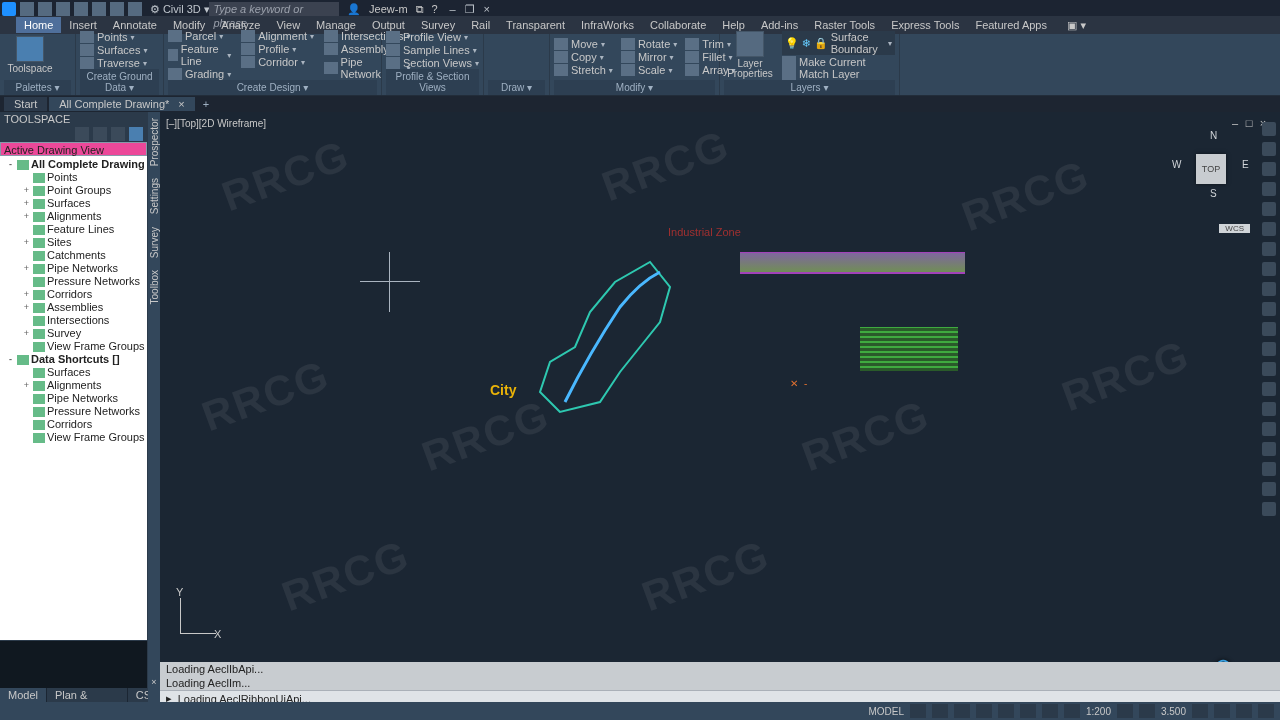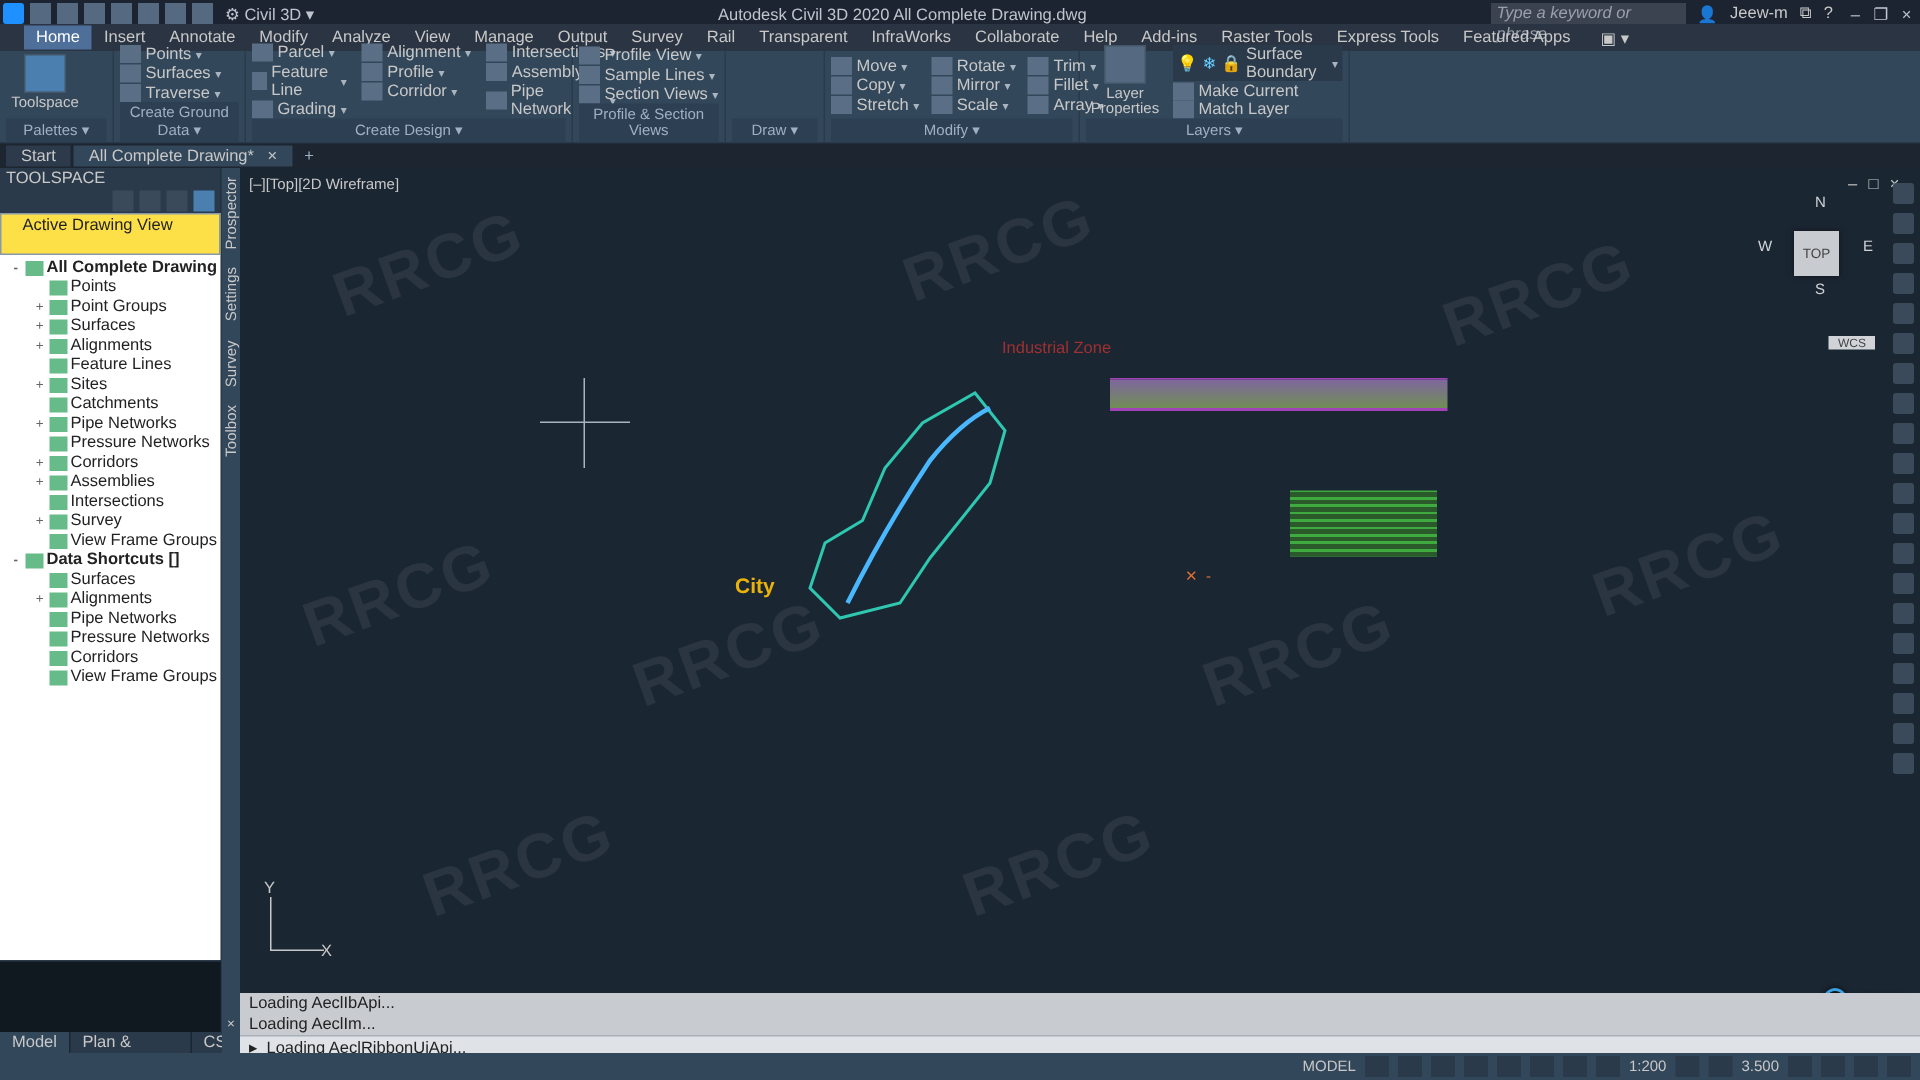--- a/index.html
+++ b/index.html
@@ -37,21 +37,21 @@
   .doctabs .tab { background:#2c3a4b; padding:1px 10px; margin-right:2px; color:#c8c8c8; }
   .doctabs .tab.active { background:#33475b; }
   .doctabs .plus { padding:0 6px; color:#9fb0c2; }
 
   
   .workarea { position:absolute; top:112px; bottom:18px; left:0; right:0; display:flex; }
   .toolspace { width:148px; background:#101820; border-right:1px solid #2b3a4a; display:flex; flex-direction:column; }
   .ts-title { background:#2b3a4a; color:#c8c8c8; height:14px; line-height:14px; padding-left:4px; }
   .ts-tools { height:16px; background:#2b3a4a; display:flex; justify-content:flex-end; gap:4px; padding-right:4px; align-items:center; }
   .ts-tools span { width:14px; height:14px; background:#3b4a5a; display:inline-block; }
-  .ts-combo { height:28px; background:#fde047; color:#222; padding:0 14px; line-height:15px; border:1px solid #8899aa; }
+  .ts-combo { height:14px; background:#ec4899; color:#222; padding:0 3px; line-height:15px; border:1px solid #8899aa; }
   .ts-tree { flex:1; overflow:auto; background:#fff; color:#222; padding:2px 0; }
   .ts-tree .node { padding:0 2px 0 6px; white-space:nowrap; line-height:13px; display:flex; align-items:center; gap:2px; }
   .ts-tree .node .exp { width:9px; display:inline-block; text-align:center; color:#666; font-size:9px; }
   .ts-tree .node .nicon { width:12px; height:10px; background:#6b8; display:inline-block; }
   .ts-tree .node.bold { font-weight:bold; }
   .ts-tree .ind1 { padding-left:22px; }
   .ts-bottom { height:62px; background:#101820; border-top:1px solid #2b3a4a; }
 
   
   .siderail { width:12px; background:#33475b; display:flex; flex-direction:column; align-items:center; }
@@ -119,21 +119,20 @@
     <span style="background:#1e90ff;border-radius:2px"></span>
     <span style="background:#556a80"></span>
     <span style="background:#556a80"></span>
     <span style="background:#556a80"></span>
     <span style="background:#556a80"></span>
     <span style="background:#556a80"></span>
     <span style="background:#556a80"></span>
     <span style="background:#556a80"></span>
   </div>
   <div class="prod-sel">⚙ <span>Civil 3D</span> ▾</div>
-  <div class="center">Autodesk Civil 3D 2020   All Complete Drawing.dwg</div>
   <div class="right">
     <div class="search">Type a keyword or phrase</div>
     <span>👤</span>
     <span>Jeew-m</span>
     <span>⧉</span>
     <span>?</span>
     <div class="win-btns">
       <span>–</span>
       <span>❐</span>
       <span>×</span>

